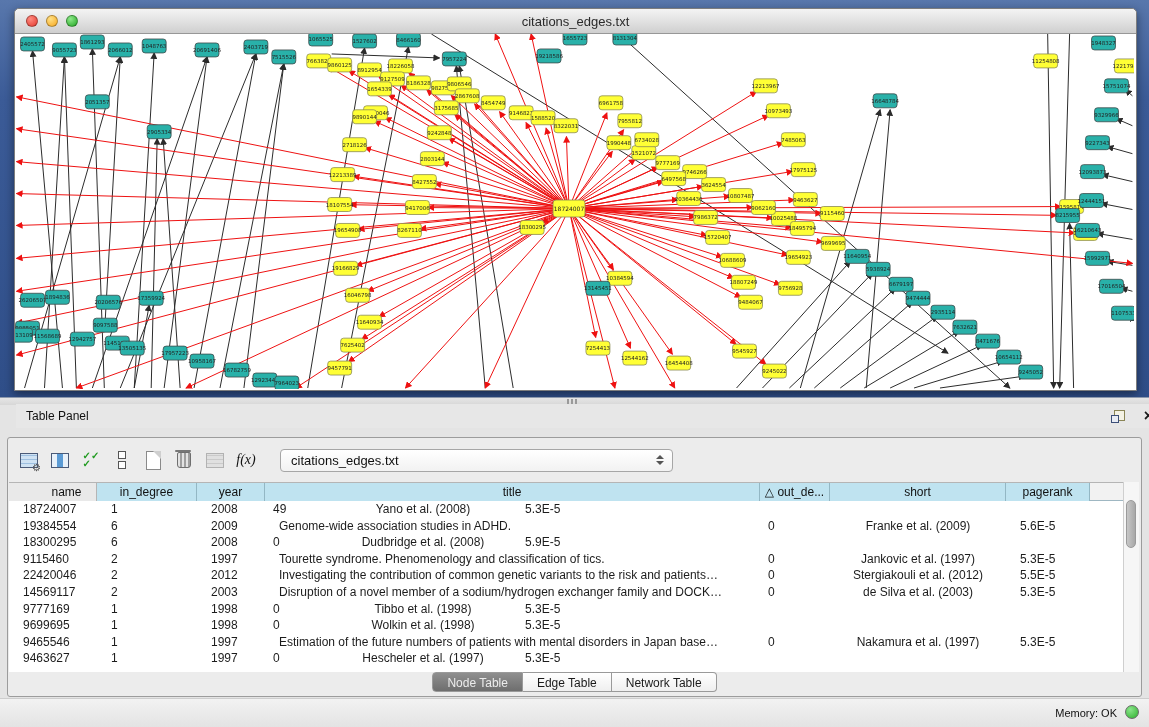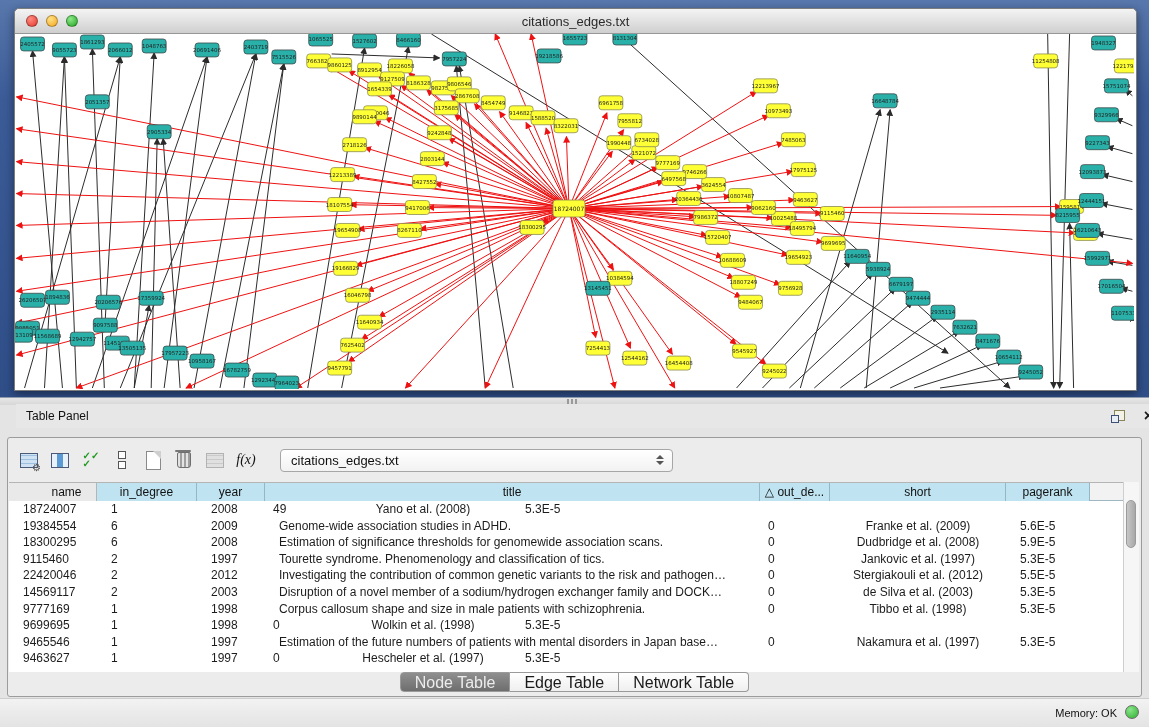--- a/index.html
+++ b/index.html
@@ -128,21 +128,21 @@
   #scroll-thumb{
     position:absolute;left:2px;top:18px;width:10px;height:48px;border-radius:5px;
     background:linear-gradient(90deg,#c7c7c7,#a8a8a8);border:1px solid #9a9a9a;box-sizing:border-box;
   }
   
   #tabbar{
     position:absolute;left:0;bottom:3px;right:0;height:22px;
     display:flex;justify-content:center;align-items:center;
   }
   .tab{
-    height:20px;line-height:20px;font-size:16px;padding:0 14px;
+    height:20px;line-height:20px;font-size:12px;padding:0 14px;
     border:1px solid #9a9a9a;border-left:none;box-sizing:border-box;
     background:linear-gradient(#ffffff,#efefef);color:#1a1a1a;
   }
   .tab:first-child{border-left:1px solid #9a9a9a;border-radius:4px 0 0 4px;}
   .tab:last-child{border-radius:0 4px 4px 0;}
   .tab.active{background:linear-gradient(#8f8f8f,#6e6e6e);color:#ececec;}
   
   #status-bar{
     position:absolute;left:0;top:698px;width:1149px;height:29px;
     background:linear-gradient(#f2f2f2,#e3e3e3);border-top:1px solid #cdcdcd;
@@ -896,57 +896,55 @@
         <div class="td c2" style="width: 68px;">2009</div>
         <div class="td c3" style="width: 495px;">Genome-wide association studies in ADHD.</div>
         <div class="td c4" style="width: 70px;">0</div>
         <div class="td c5" style="width: 176px;">Franke et al. (2009)</div>
         <div class="td c6" style="width: 84px;">5.6E-5</div>
       </div>
       <div class="tr">
         <div class="td c0" style="width: 88px;">18300295</div>
         <div class="td c1" style="width: 100px;">6</div>
         <div class="td c2" style="width: 68px;">2008</div>
-        <div class="td c3" style="width: 495px;">Estimation of significance thresholds for genomewide association scans.</div>
         <div class="td c4" style="width: 70px;">0</div>
         <div class="td c5" style="width: 176px;">Dudbridge et al. (2008)</div>
         <div class="td c6" style="width: 84px;">5.9E-5</div>
       </div>
       <div class="tr">
         <div class="td c0" style="width: 88px;">9115460</div>
         <div class="td c1" style="width: 100px;">2</div>
         <div class="td c2" style="width: 68px;">1997</div>
         <div class="td c3" style="width: 495px;">Tourette syndrome. Phenomenology and classification of tics.</div>
         <div class="td c4" style="width: 70px;">0</div>
         <div class="td c5" style="width: 176px;">Jankovic et al. (1997)</div>
         <div class="td c6" style="width: 84px;">5.3E-5</div>
       </div>
       <div class="tr">
         <div class="td c0" style="width: 88px;">22420046</div>
         <div class="td c1" style="width: 100px;">2</div>
         <div class="td c2" style="width: 68px;">2012</div>
-        <div class="td c3" style="width: 495px;">Investigating the contribution of common genetic variants to the risk and pathogen…</div>
+        <div class="td c3" style="width: 495px;">Investigating the contribution of common genetic variants to the risk and patients…</div>
         <div class="td c4" style="width: 70px;">0</div>
         <div class="td c5" style="width: 176px;">Stergiakouli et al. (2012)</div>
         <div class="td c6" style="width: 84px;">5.5E-5</div>
       </div>
       <div class="tr">
         <div class="td c0" style="width: 88px;">14569117</div>
         <div class="td c1" style="width: 100px;">2</div>
         <div class="td c2" style="width: 68px;">2003</div>
         <div class="td c3" style="width: 495px;">Disruption of a novel member of a sodium/hydrogen exchanger family and DOCK…</div>
         <div class="td c4" style="width: 70px;">0</div>
         <div class="td c5" style="width: 176px;">de Silva et al. (2003)</div>
         <div class="td c6" style="width: 84px;">5.3E-5</div>
       </div>
       <div class="tr">
         <div class="td c0" style="width: 88px;">9777169</div>
         <div class="td c1" style="width: 100px;">1</div>
         <div class="td c2" style="width: 68px;">1998</div>
-        <div class="td c3" style="width: 495px;">Corpus callosum shape and size in male patients with schizophrenia.</div>
         <div class="td c4" style="width: 70px;">0</div>
         <div class="td c5" style="width: 176px;">Tibbo et al. (1998)</div>
         <div class="td c6" style="width: 84px;">5.3E-5</div>
       </div>
       <div class="tr">
         <div class="td c0" style="width: 88px;">9699695</div>
         <div class="td c1" style="width: 100px;">1</div>
         <div class="td c2" style="width: 68px;">1998</div>
         <div class="td c4" style="width: 70px;">0</div>
         <div class="td c5" style="width: 176px;">Wolkin et al. (1998)</div>

